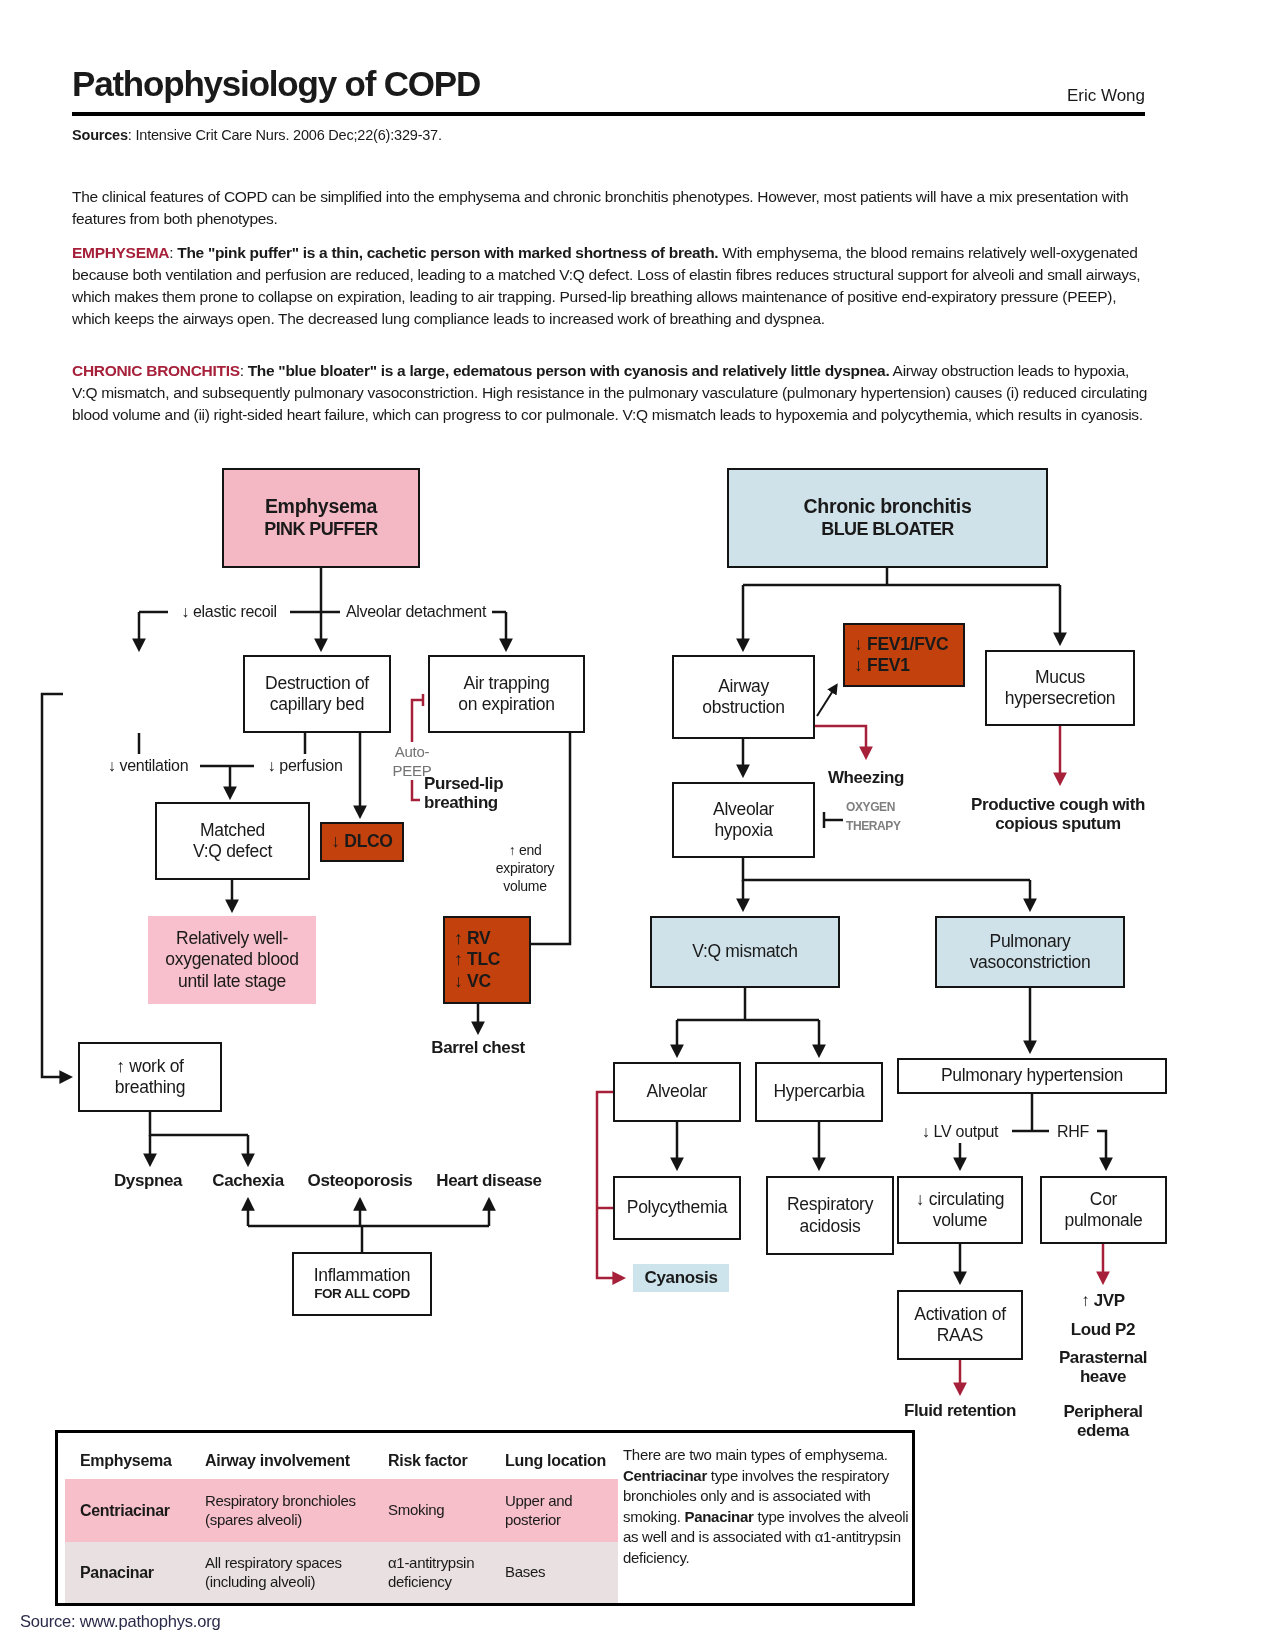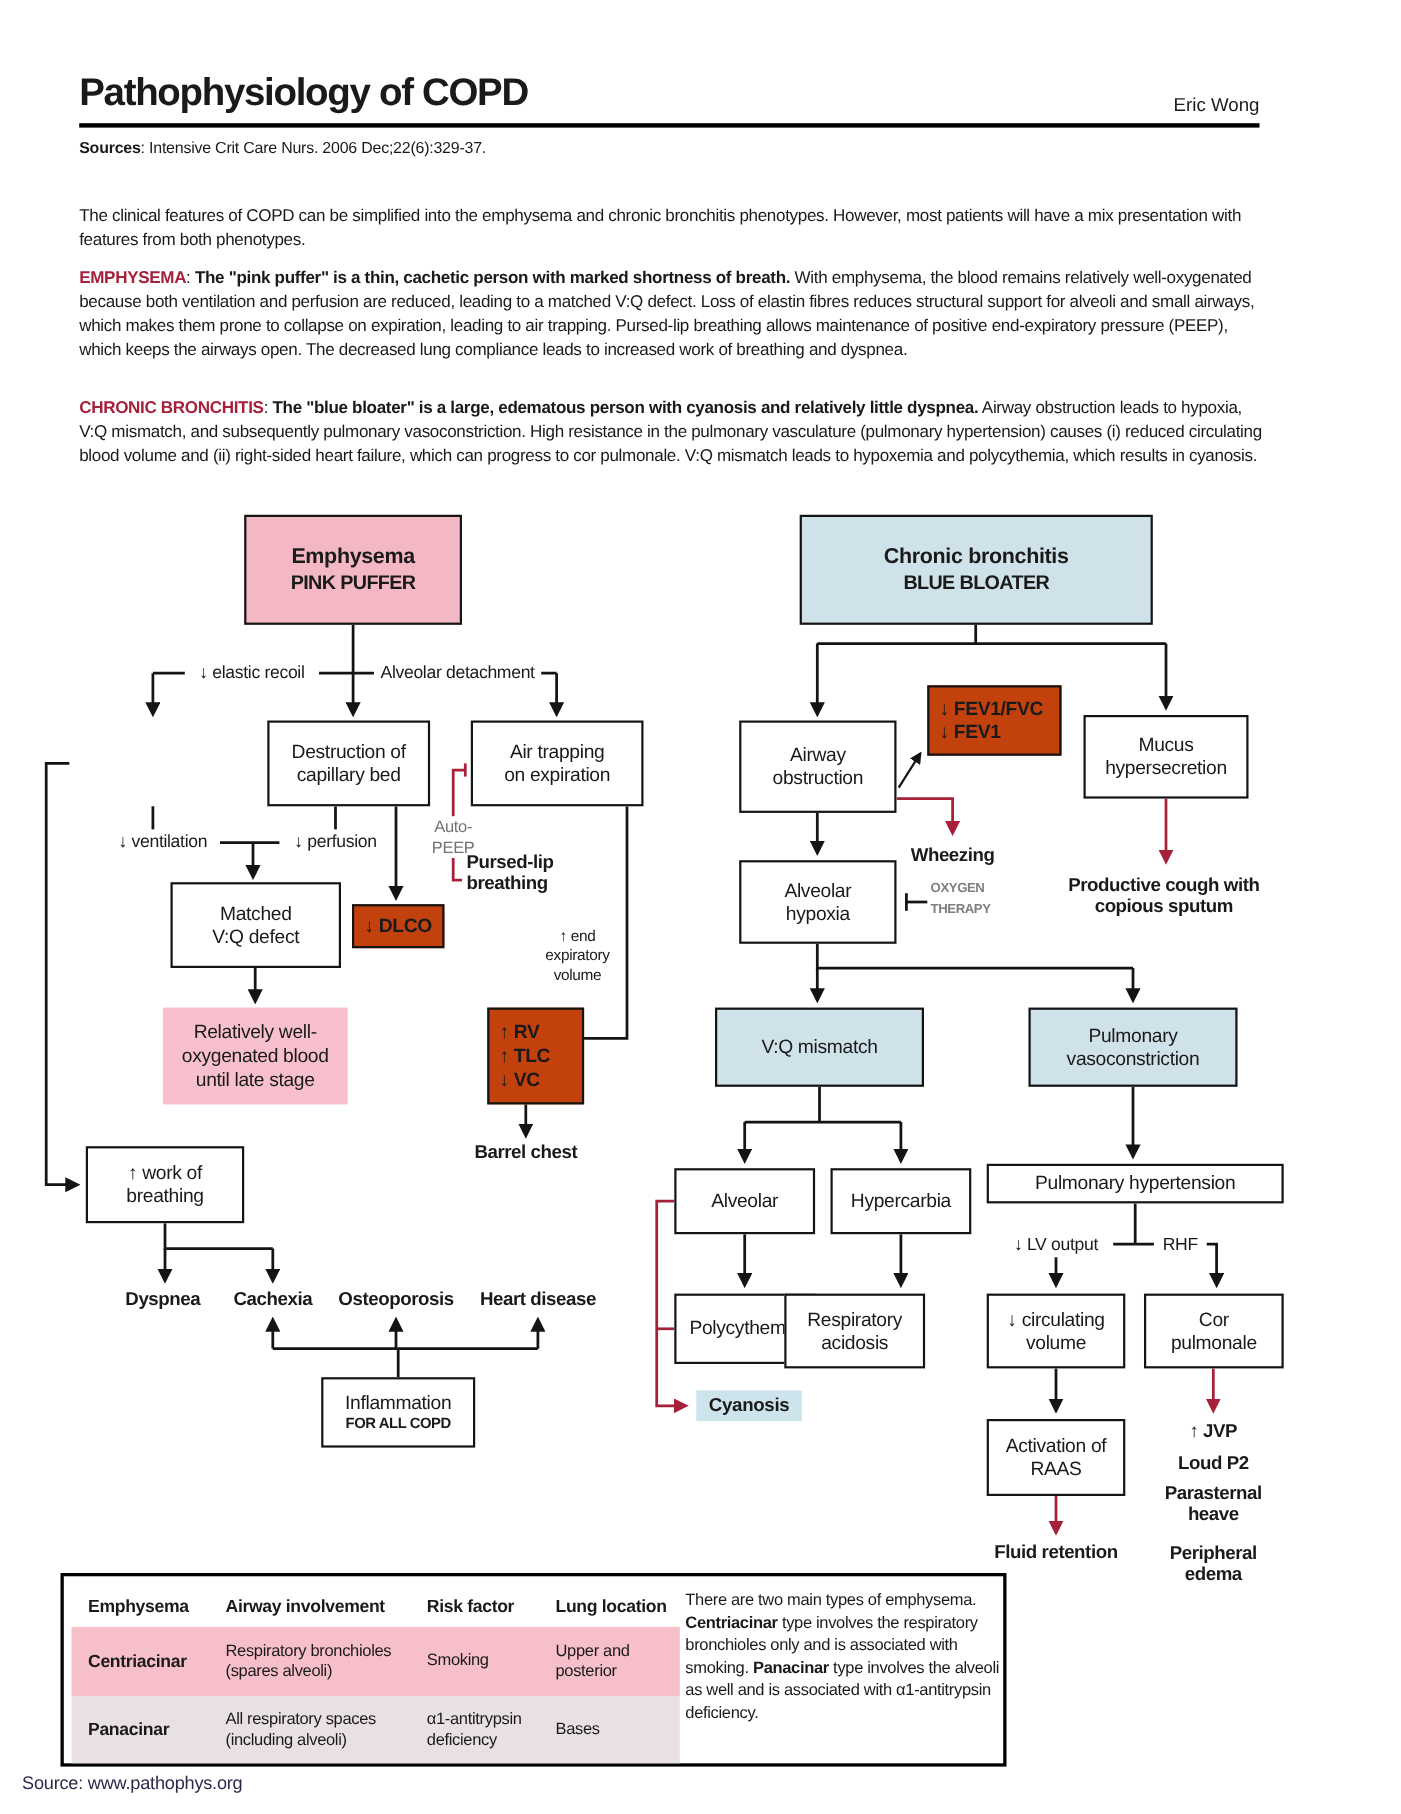--- a/index.html
+++ b/index.html
@@ -232,21 +232,21 @@
   </div>
 
   <div class="nd" style="left:613px;top:1062px;width:128px;height:60px">Alveolar</div>
   <div class="nd" style="left:755px;top:1062px;width:128px;height:60px">Hypercarbia</div>
   <div class="nd" style="left:897px;top:1058px;width:270px;height:36px">Pulmonary hypertension</div>
 
   <div class="lbl bgw" style="left:910px;top:1122px;width:100px">↓ LV output</div>
   <div class="lbl bgw" style="left:1051px;top:1122px;width:44px">RHF</div>
 
   <div class="nd" style="left:613px;top:1176px;width:128px;height:64px">Polycythemia</div>
-  <div class="nd" style="left:713px;top:1176px;width:128px;height:68px">
+  <div class="nd" style="left:766px;top:1176px;width:128px;height:79px">
     <div>Respiratory</div>
     <div>acidosis</div>
   </div>
   <div class="nd" style="left:897px;top:1176px;width:126px;height:68px">
     <div>↓ circulating</div>
     <div>volume</div>
   </div>
   <div class="nd" style="left:1040px;top:1176px;width:127px;height:68px">
     <div>Cor</div>
     <div>pulmonale</div>

